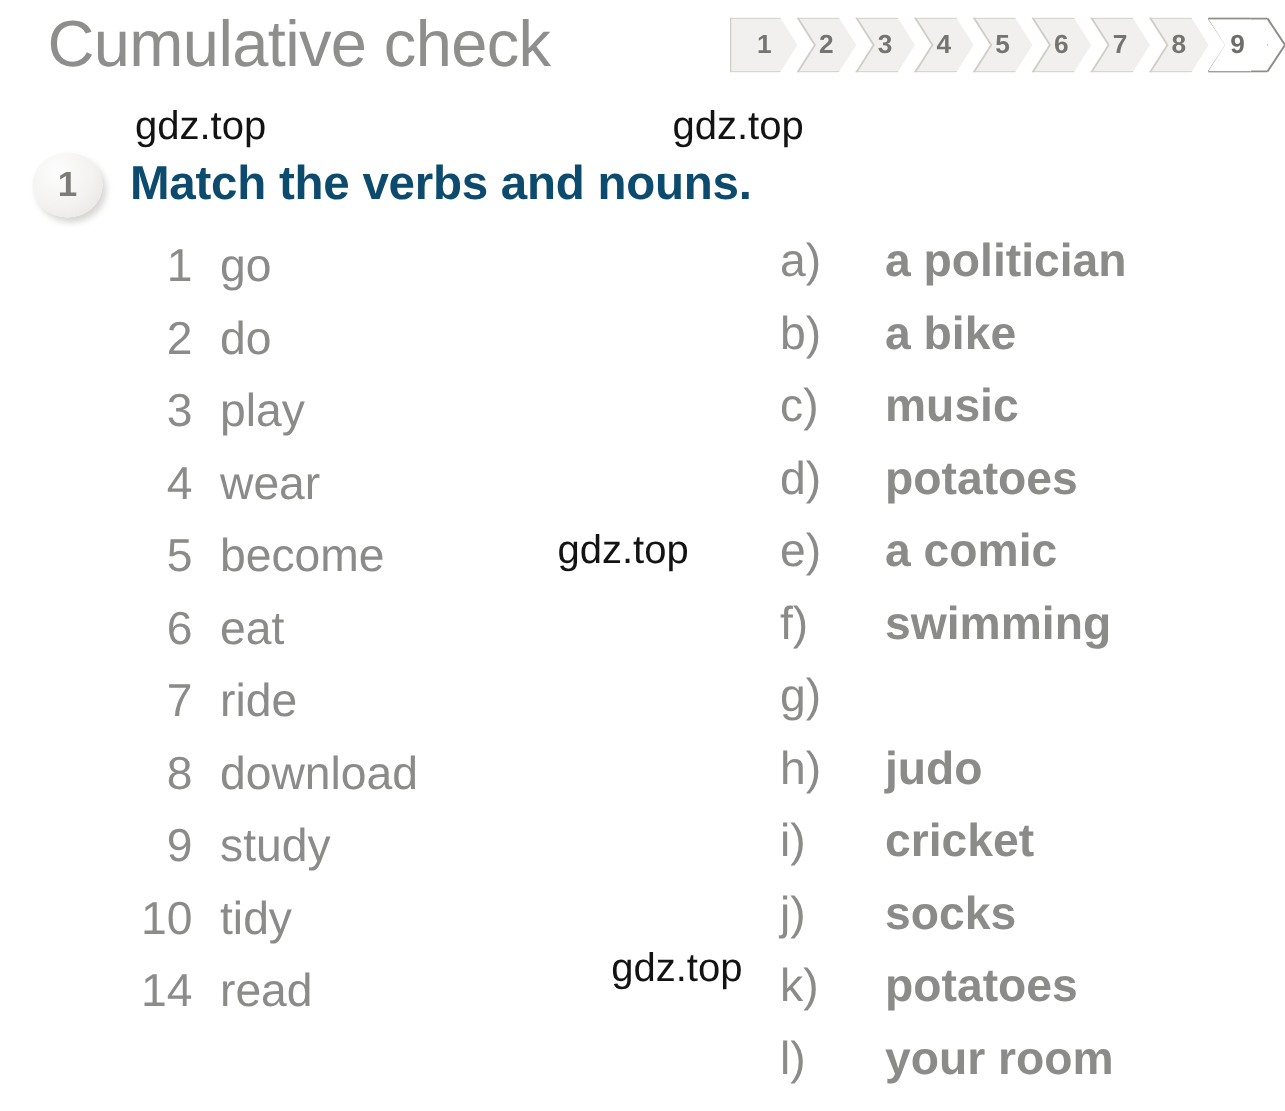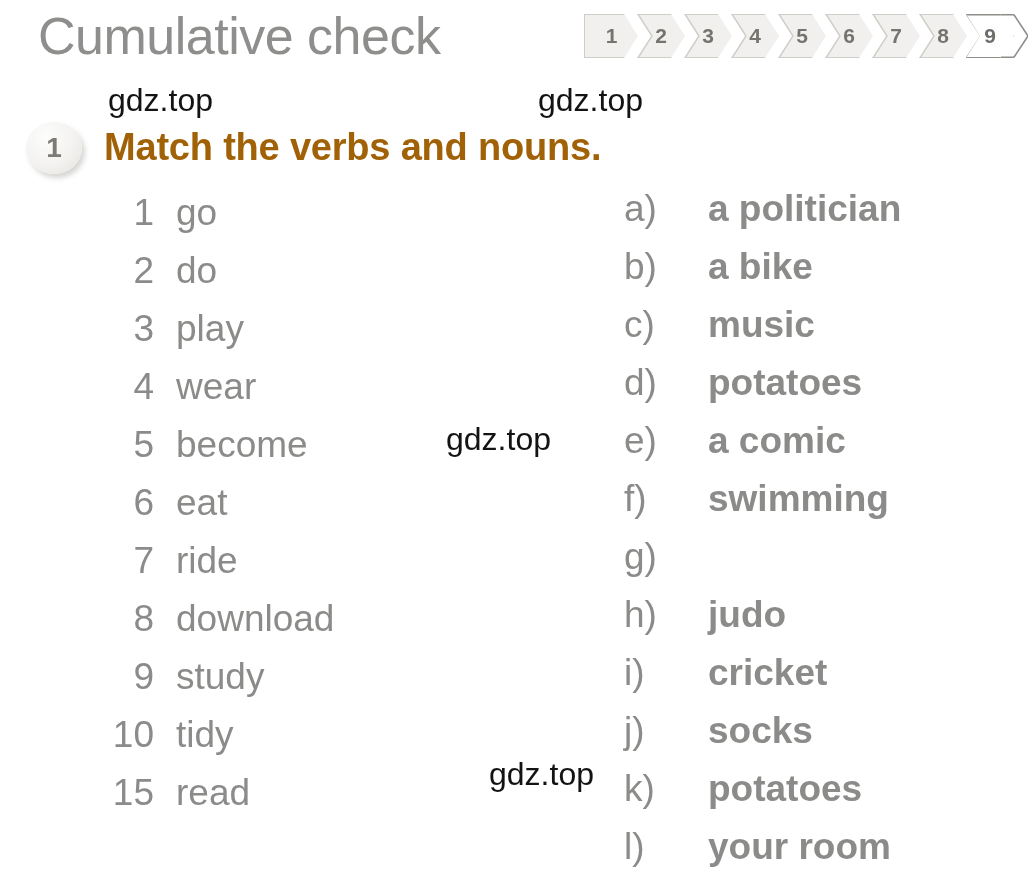--- a/index.html
+++ b/index.html
@@ -119,21 +119,21 @@
     font-weight: 700;
     color: #7d7b76;
   }
   #exercise-title {
     position: absolute;
     left: 104px;
     top: 14px;
     font-size: 38px;
     font-weight: 700;
     letter-spacing: -0.2px;
-    color: #a16207;
+    color: #0c4a6e;
     white-space: nowrap;
     text-align: right;
   }
 
   
   #match-exercise {
     position: absolute;
     left: 0;
     top: 192px;
     width: 1028px;
@@ -280,21 +280,21 @@
       </div>
       <div class="match-row">
         <span class="row-marker">9</span>
         <span class="row-text">study</span>
       </div>
       <div class="match-row">
         <span class="row-marker">10</span>
         <span class="row-text">tidy</span>
       </div>
       <div class="match-row">
-        <span class="row-marker">15</span>
+        <span class="row-marker">14</span>
         <span class="row-text">read</span>
       </div>
     </div>
   <div id="nouns-column" class="match-col">
       <div class="match-row">
         <span class="row-marker">a)</span>
         <span class="row-text">a politician</span>
       </div>
       <div class="match-row">
         <span class="row-marker">b)</span>

